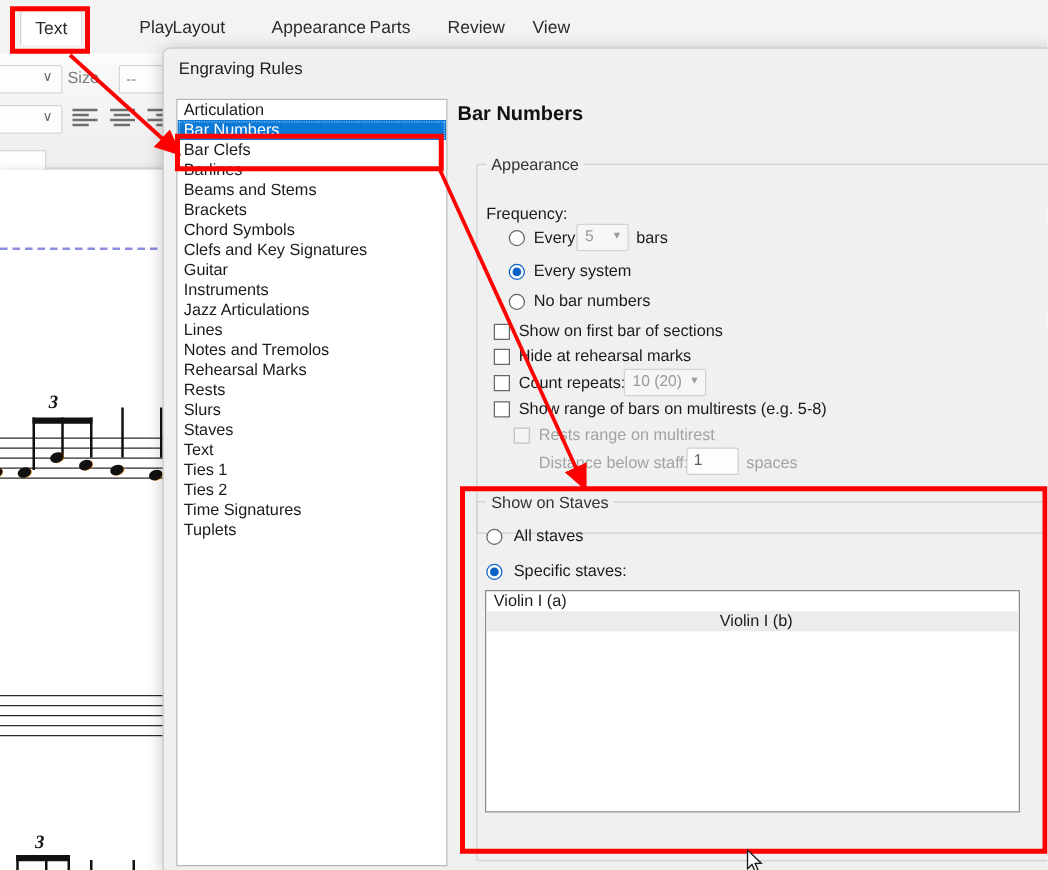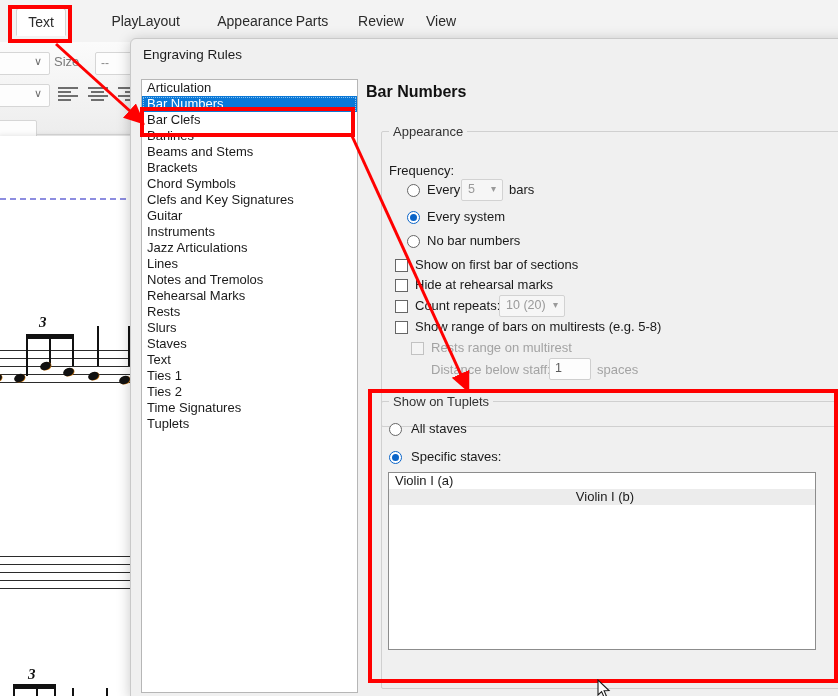--- a/index.html
+++ b/index.html
@@ -239,21 +239,21 @@
   <div class="check dim" style="left:280px;top:303px;"></div>
   <div class="lbl dim" style="left:300px;top:301px;">Rests range on multirest</div>
 
   <div class="lbl dim" style="left:300px;top:323px;">Distance below staff:</div>
   <div class="textbox" style="left:418px;top:319px;width:42px;height:22px;">
     <span class="val">1</span>
   </div>
   <div class="lbl dim" style="left:466px;top:323px;">spaces</div>
 
   <div class="groupbox" style="left:250px;top:362px;width:462px;height:286px;"></div>
-  <div class="group-legend" style="left:258px;top:355px;">Show on Tuplets</div>
+  <div class="group-legend" style="left:258px;top:355px;">Show on Staves</div>
 
   <div class="radio" style="left:258px;top:384px;"></div>
   <div class="lbl" style="left:280px;top:382px;">All staves</div>
 
   <div class="radio on" style="left:258px;top:412px;"></div>
   <div class="lbl" style="left:280px;top:410px;">Specific staves:</div>
 </div>
 
 <div id="staves-listbox">
   <div class="staff-item">Violin I (a)</div>

